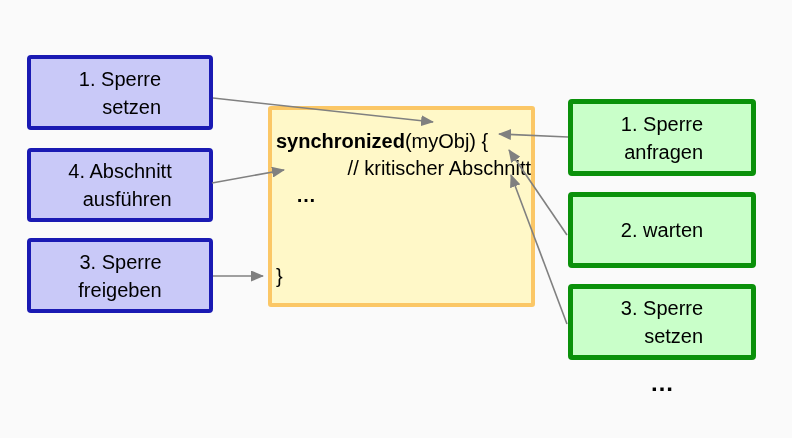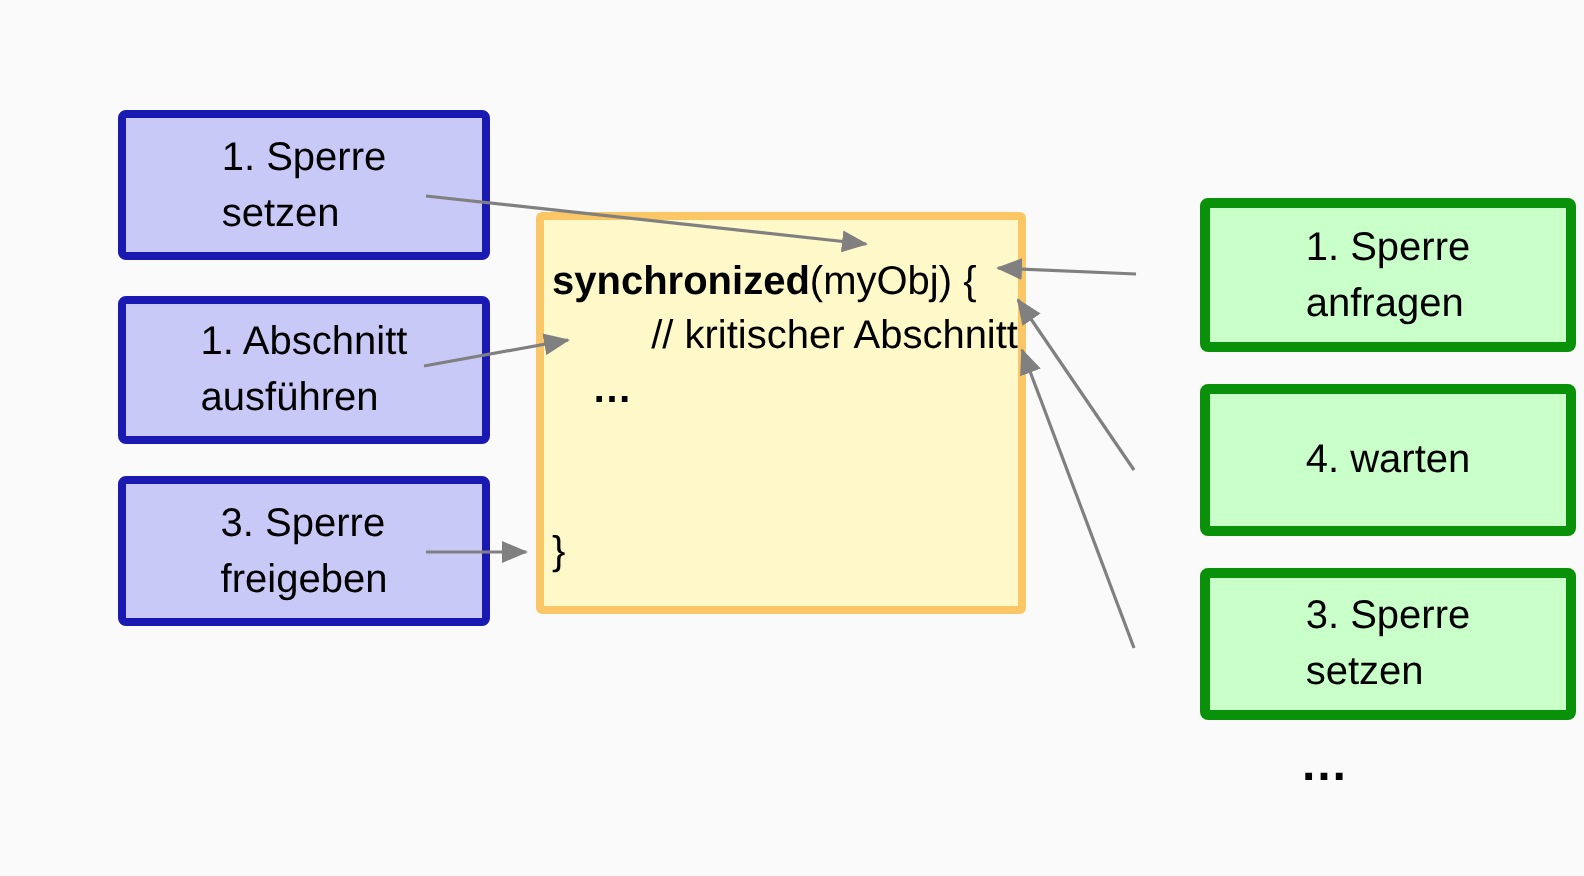--- a/index.html
+++ b/index.html
@@ -11,41 +11,40 @@
   .canvas{
     position:relative;
     width:792px;height:438px;
     background:var(--background,#fafafa);
     overflow:hidden;
   }
   .box{
     position:absolute;
     box-sizing:border-box;
     display:flex;align-items:center;justify-content:center;
-    text-align:left;
+    text-align:right;
     font-size:20px;line-height:28px;
     white-space:pre-line;
-    margin-left:32px;
   }
   .box.blue{
     background:var(--blue-box-fill,#c9c9f8);
     border:4px solid var(--blue-box-border,#1a1ab3);
     border-radius:4px;
     width:186px;height:75px;left:27px;
   }
   .box.green{
     background:var(--green-box-fill,#c9ffc9);
     border:5px solid var(--green-box-border,#0a910a);
     border-radius:4px;
     width:188px;height:77px;left:568px;
   }
   .code-box{
     position:absolute;
     box-sizing:border-box;
-    left:268px;top:106px;width:245px;height:201px;
+    left:268px;top:106px;width:267px;height:201px;
     background:var(--yellow-box-fill,#fff8c8);
     border:4px solid var(--yellow-box-border,#fbc766);
     border-radius:3px;
     padding:18px 0 0 4px;
     font-size:20px;
   }
   .code-line{height:27px;line-height:27px;white-space:pre;}
   .code-line .kw{font-weight:bold;}
   .indent-comment{padding-left:27px;text-align:right;}
   .indent-dots{padding-left:20px;}
@@ -64,21 +63,21 @@
 </head>
 <body>
 
 <div class="canvas">
 
   <div class="box blue" style="top:55px">
     <span>1. Sperre
 setzen</span>
   </div>
   <div class="box blue" style="top:148px;height:74px">
-    <span>1. Abschnitt
+    <span>4. Abschnitt
 ausführen</span>
   </div>
   <div class="box blue" style="top:238px">
     <span>3. Sperre
 freigeben</span>
   </div>
 
   <div class="code-box">
     <div class="code-line"><span class="kw">synchronized</span><span>(myObj) {</span></div>
     <div class="code-line indent-comment">// kritischer Abschnitt</div>
@@ -86,21 +85,21 @@
     <div class="code-line"></div>
     <div class="code-line"></div>
     <div class="code-line">}</div>
   </div>
 
   <div class="box green" style="top:99px">
     <span>1. Sperre
 anfragen</span>
   </div>
   <div class="box green" style="top:192px;height:76px">
-    <span>4. warten</span>
+    <span>2. warten</span>
   </div>
   <div class="box green" style="top:284px;height:76px">
     <span>3. Sperre
 setzen</span>
   </div>
 
   <div class="bottom-ellipsis">…</div>
 
   <svg class="arrow-layer" width="792" height="438" viewBox="0 0 792 438">
     <defs>

